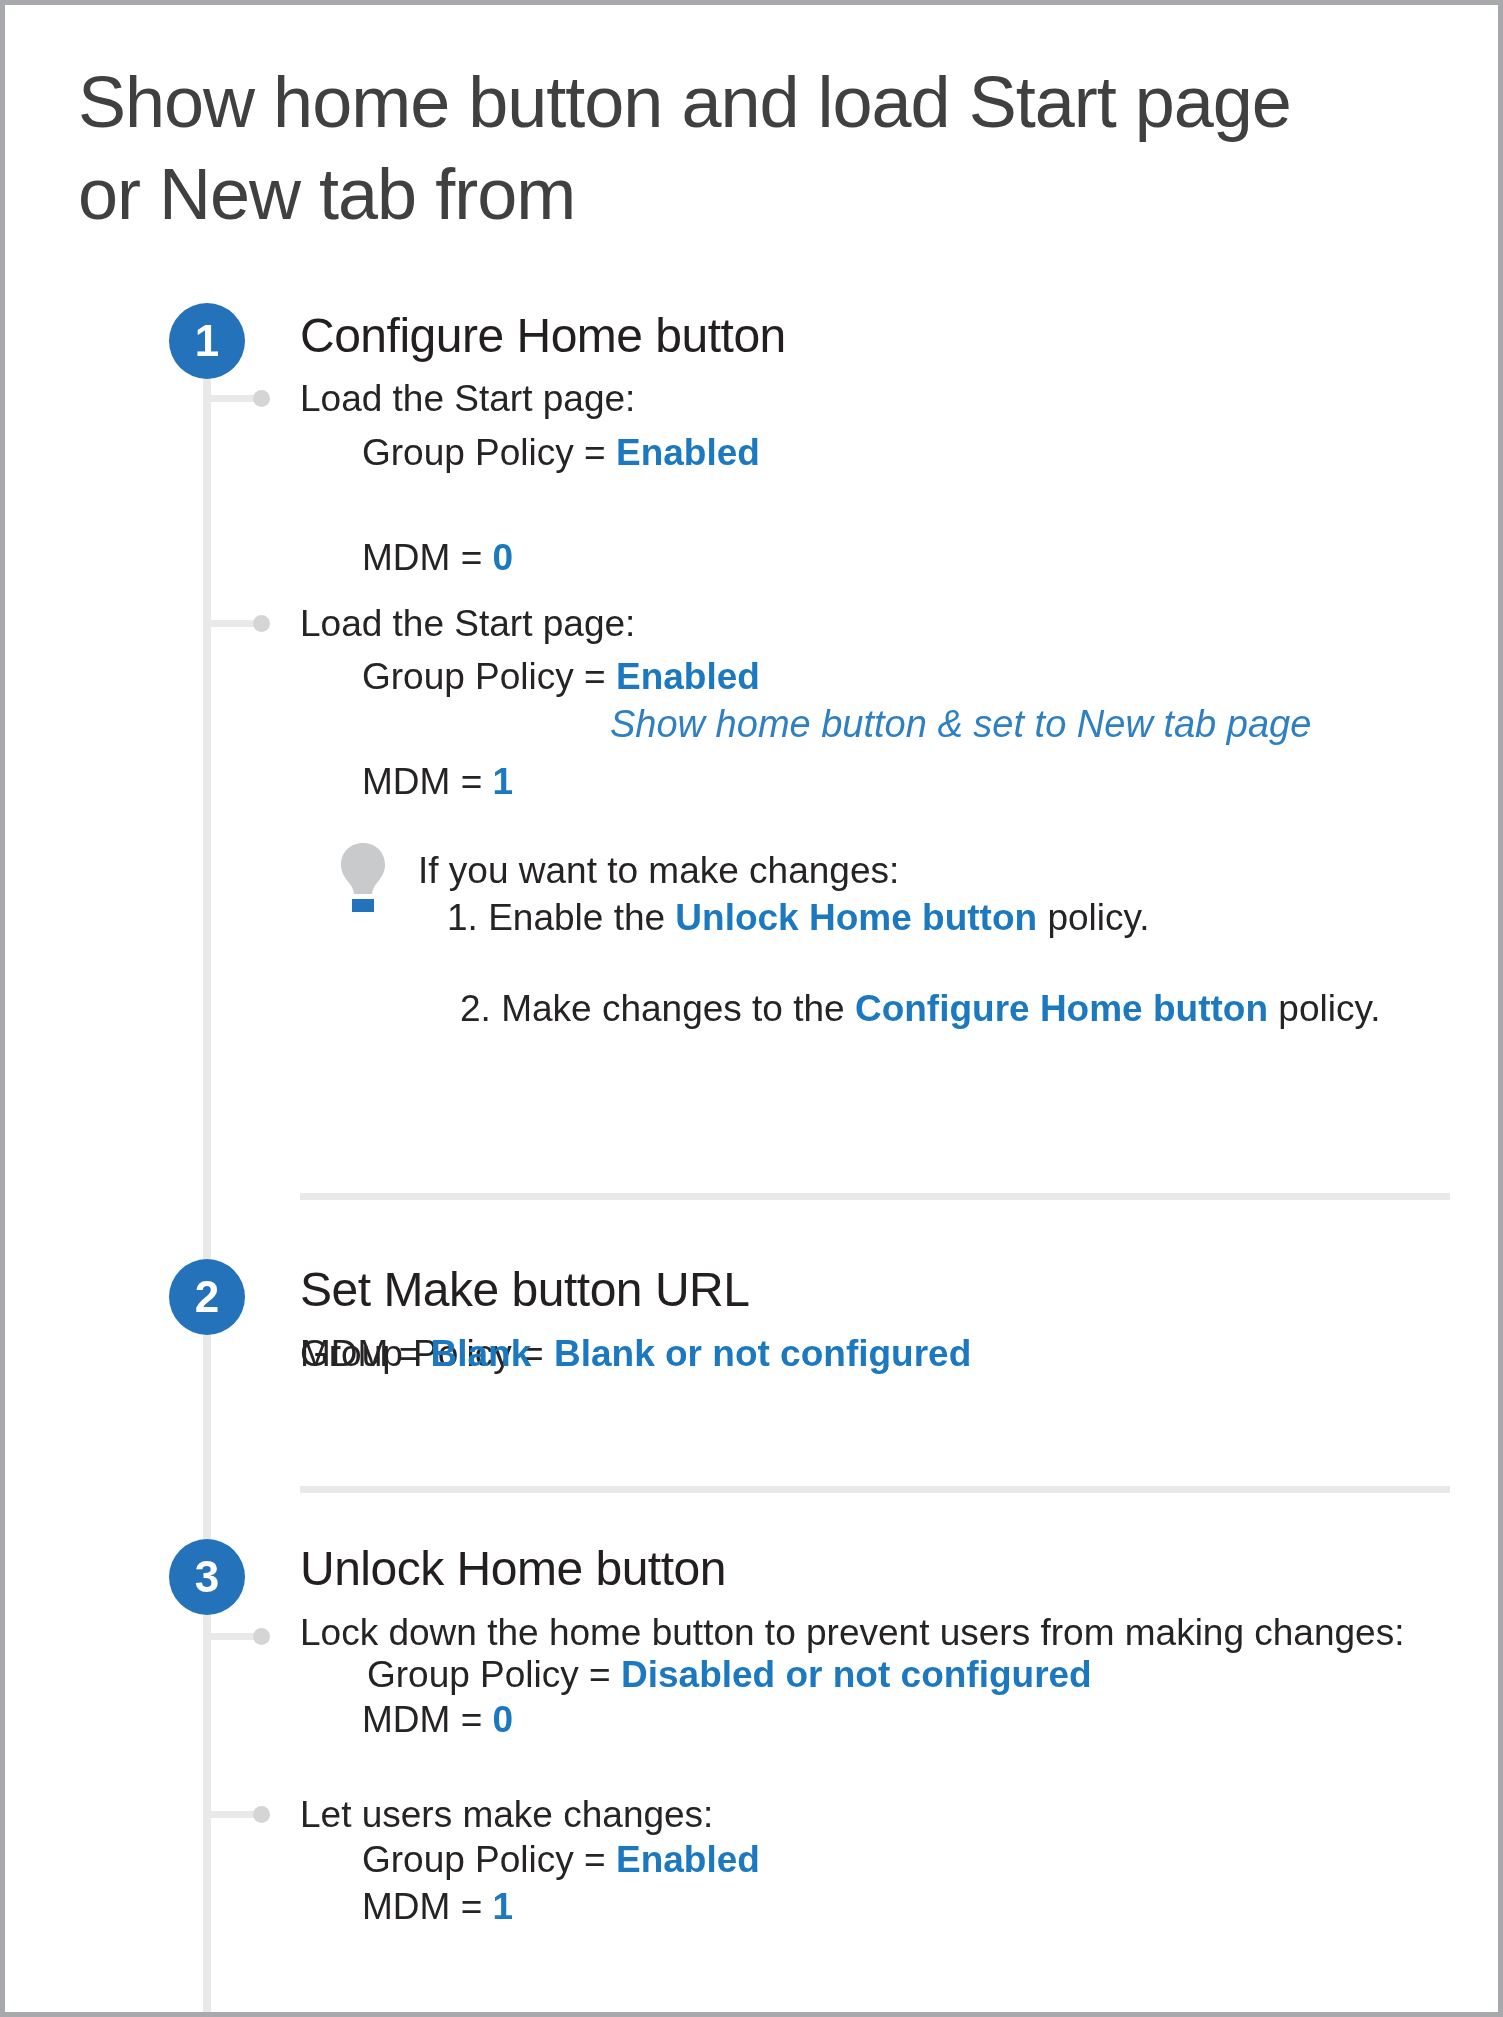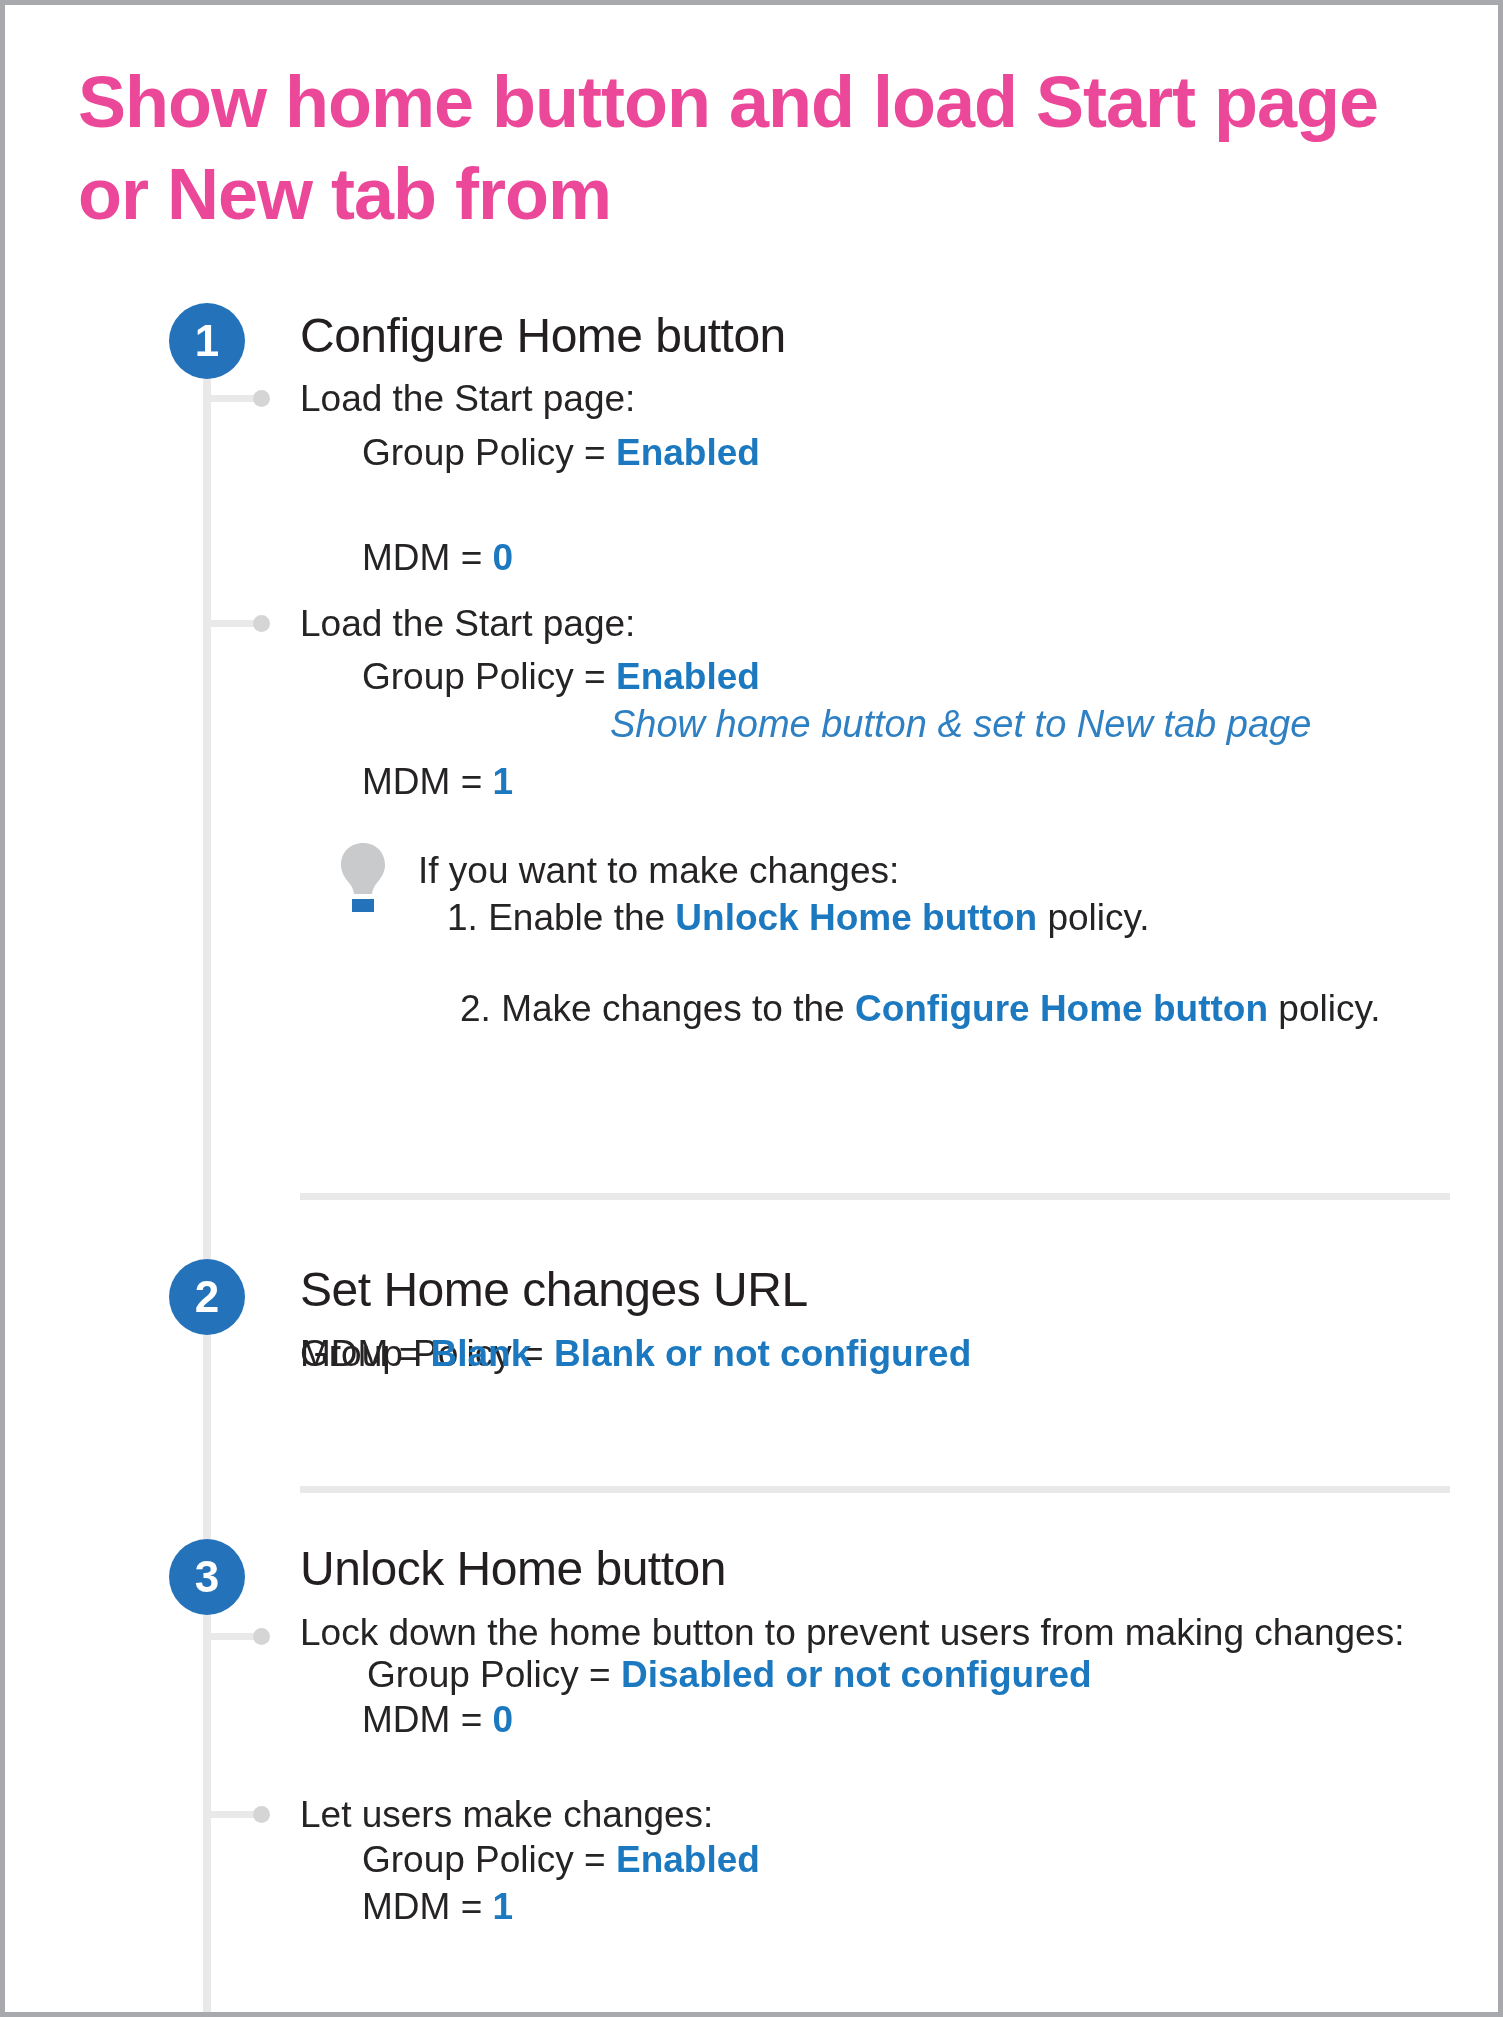--- a/index.html
+++ b/index.html
@@ -5,22 +5,22 @@
   html,body { margin:0; padding:0; background:#ffffff; }
   .page {
     position:relative; width:1503px; height:2017px; background:#ffffff;
     font-family:"Liberation Sans", sans-serif; overflow:hidden;
   }
   .border-frame {
     position:absolute; inset:0; border:5px solid #a7a9ac; pointer-events:none; z-index:10;
   }
   .title {
     position:absolute; left:78px; top:56px; width:1360px;
-    font-size:72px; line-height:92px; font-weight:700; letter-spacing:-1px;
-    color:#ec4899; z-index:2;
+    font-size:72px; line-height:92px; font-weight:400; letter-spacing:-1px;
+    color:#404040; z-index:2;
   }
   .timeline {
     position:absolute; left:203px; top:370px; width:8px; height:1642px;
     background:#e9e9e9; z-index:1;
   }
   .branch-line {
     position:absolute; left:207px; width:48px; height:7px; background:#e9e9e9; z-index:1;
   }
   .branch-dot {
     position:absolute; left:253px; width:17px; height:17px; border-radius:50%;
@@ -103,21 +103,21 @@
   </div>
   <div class="line" style="left:460px; top:987px;">
     <span>2. Make changes to the </span><span class="policy">Configure Home button</span><span> policy.</span>
   </div>
 
   <div class="divider" style="top:1193px;"></div>
 
   <div class="step-circle" style="top:1259px;">
     <span>2</span>
   </div>
-  <div class="heading" style="left:300px; top:1262px;">Set Home changes URL</div>
+  <div class="heading" style="left:300px; top:1262px;">Set Make button URL</div>
   <div class="line" style="left:300px; top:1324px;margin-top:8px;">
     <span>Group Policy = </span><span class="val">Blank or not configured</span>
   </div>
   <div class="line" style="left:300px; top:1332px;">
     <span>MDM = </span><span class="val">Blank</span>
   </div>
 
   <div class="divider" style="top:1486px;"></div>
 
   <div class="step-circle" style="top:1539px;">

